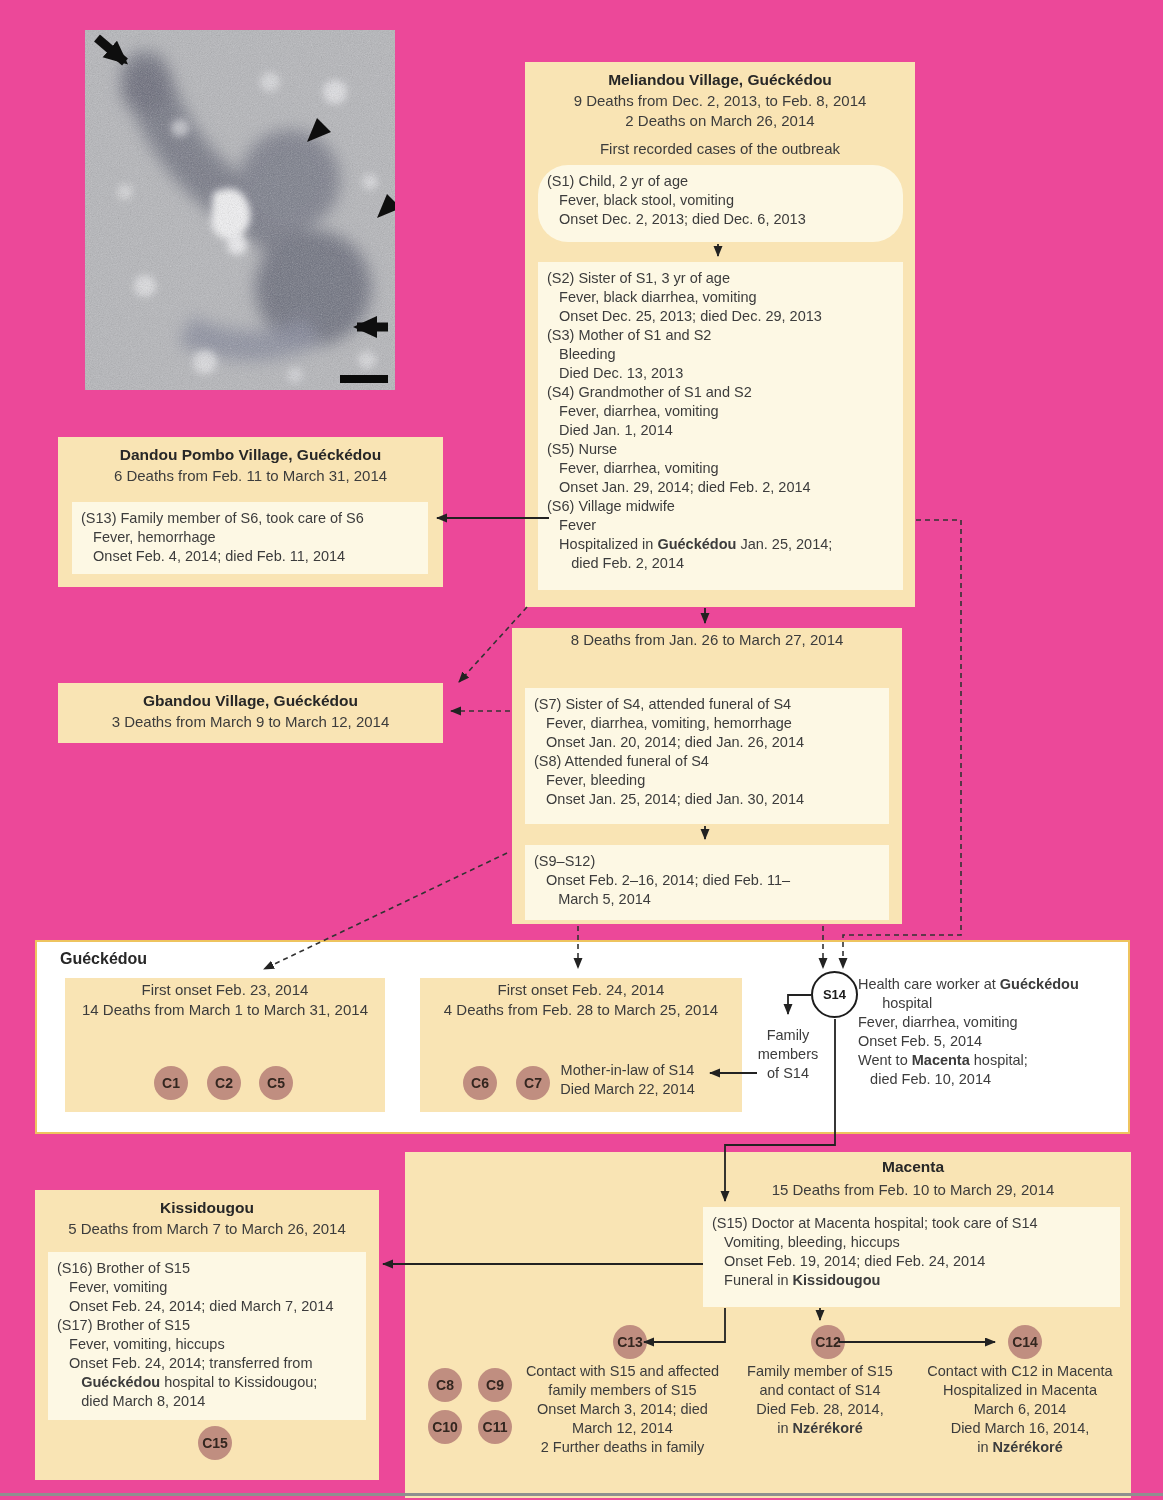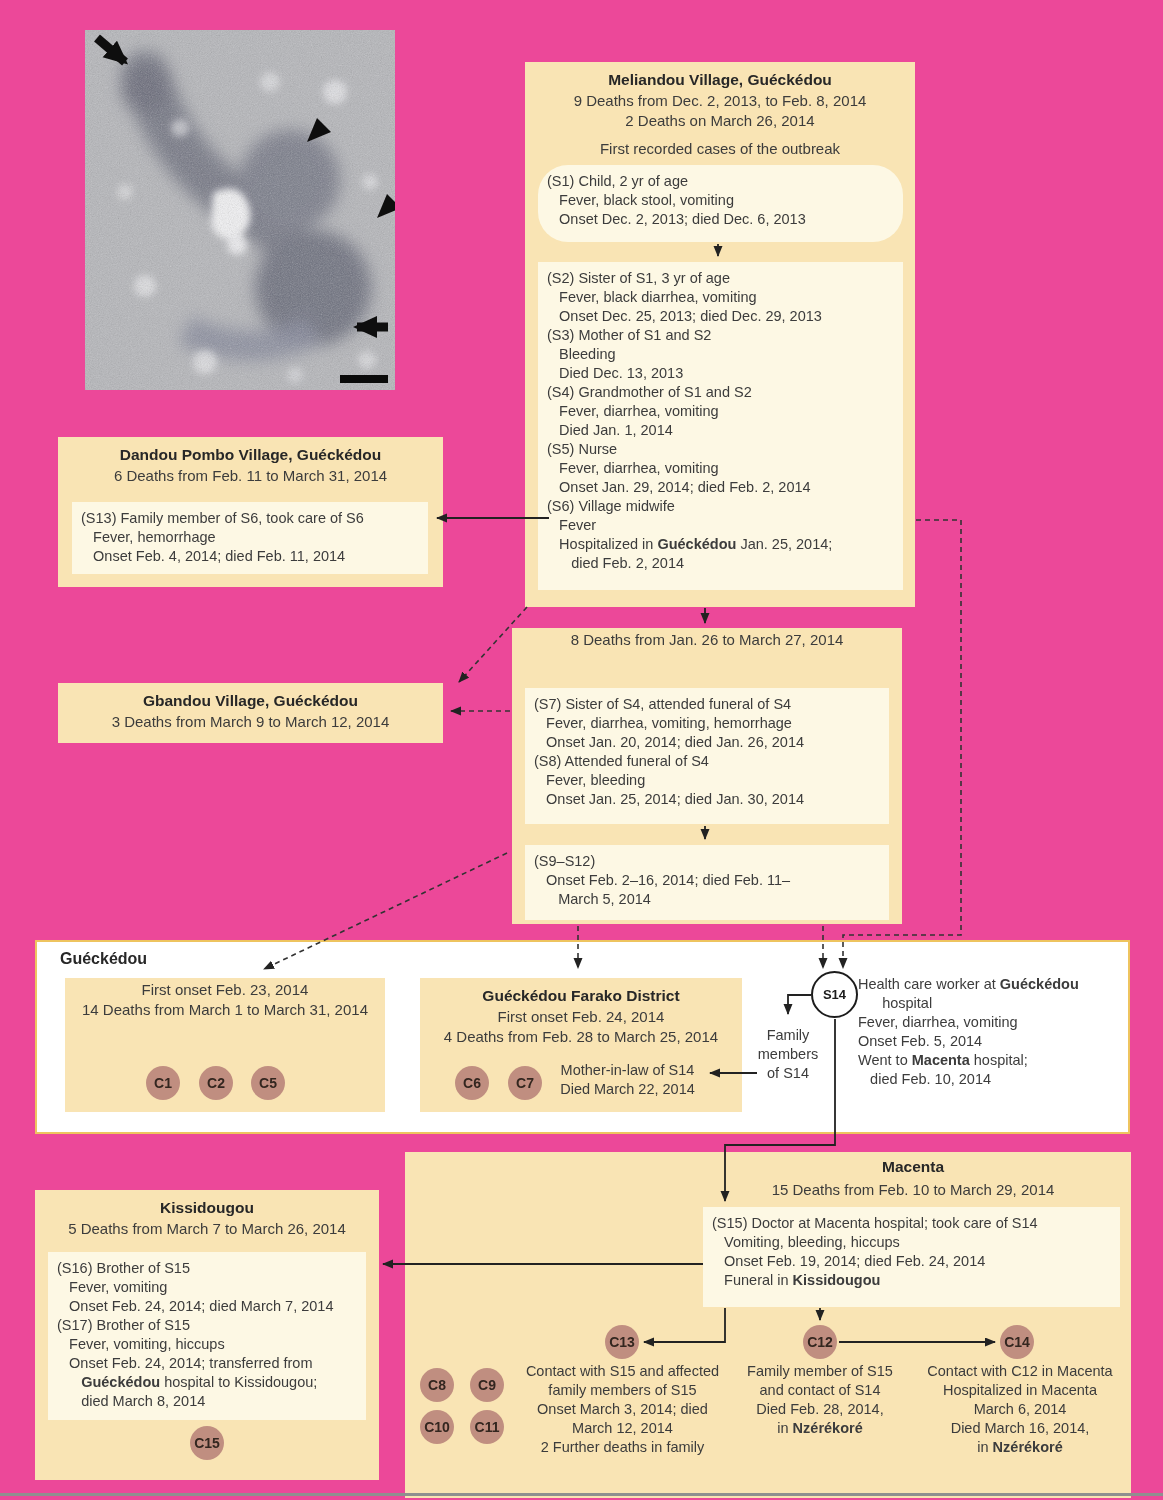--- a/index.html
+++ b/index.html
@@ -8,21 +8,21 @@
   .tanbox{position:absolute;background:#f9e4b4;}
   .innerbox{position:absolute;background:#fdf8e4;}
   .btitle{font-weight:bold;font-size:15.5px;text-align:center;padding-top:9px;color:#272727;}
   .bline{font-size:15px;text-align:center;color:#3c3c3c;margin-top:3px;}
   .bnote{font-size:15px;text-align:center;color:#3c3c3c;margin-top:11px;}
   .case{font-size:14.5px;line-height:19px;color:#3c3c3c;padding:7px 9px;white-space:pre-wrap;}
   .abstitle{position:absolute;font-weight:bold;font-size:15.5px;text-align:center;color:#272727;}
   .absline{position:absolute;font-size:15px;text-align:center;color:#3c3c3c;}
   .ctext{position:absolute;font-size:14.5px;line-height:19px;color:#3c3c3c;text-align:center;white-space:pre-wrap;}
   .circle{position:absolute;width:34px;height:34px;border-radius:50%;background:#c08e80;
-          color:#33261f;font-weight:bold;font-size:14px;display:flex;align-items:center;justify-content:center;}
+          color:#33261f;font-weight:bold;font-size:14px;display:flex;align-items:center;justify-content:center;margin-left:8px;}
   .s14circle{position:absolute;width:43px;height:43px;border-radius:50%;background:#fff;
           border:2.5px solid #1c1c1c;color:#1c1c1c;font-weight:bold;font-size:13px;
           display:flex;align-items:center;justify-content:center;z-index:6;}
   .region{position:absolute;background:#ffffff;border:2.5px solid #eec45f;}
   .regionlabel{position:absolute;font-weight:bold;font-size:16px;color:#272727;}
   #connectors{position:absolute;left:0;top:0;z-index:5;pointer-events:none;}
   #em-wrap{position:absolute;left:85px;top:30px;width:310px;height:360px;}
   #bottom-rule{position:absolute;left:0;top:1493px;width:1163px;height:3px;background:#8f8f8f;}
 </style>
 </head>
@@ -146,21 +146,20 @@
 
   <div class="tanbox" style="left:65px;top:978px;width:320px;height:134px;">
     <div class="bline">First onset Feb. 23, 2014</div>
     <div class="bline">14 Deaths from March 1 to March 31, 2014</div>
   </div>
   <div class="circle" style="left:146px;top:1066px;">C1</div>
   <div class="circle" style="left:199px;top:1066px;">C2</div>
   <div class="circle" style="left:251px;top:1066px;">C5</div>
 
   <div class="tanbox" style="left:420px;top:978px;width:322px;height:134px;">
-    <div class="btitle">Guéckédou Farako District</div>
     <div class="bline">First onset Feb. 24, 2014</div>
     <div class="bline">4 Deaths from Feb. 28 to March 25, 2014</div>
   </div>
   <div class="circle" style="left:455px;top:1066px;">C6</div>
   <div class="circle" style="left:508px;top:1066px;">C7</div>
   <div class="ctext" style="left:545px;top:1061px;width:165px;">Mother-in-law of S14
 Died March 22, 2014</div>
 
   <div class="s14circle" style="left:811px;top:971px;">S14</div>
   <div class="case" style="position:absolute;left:858px;top:975px;width:285px;padding:0;">Health care worker at <b>Guéckédou</b>

